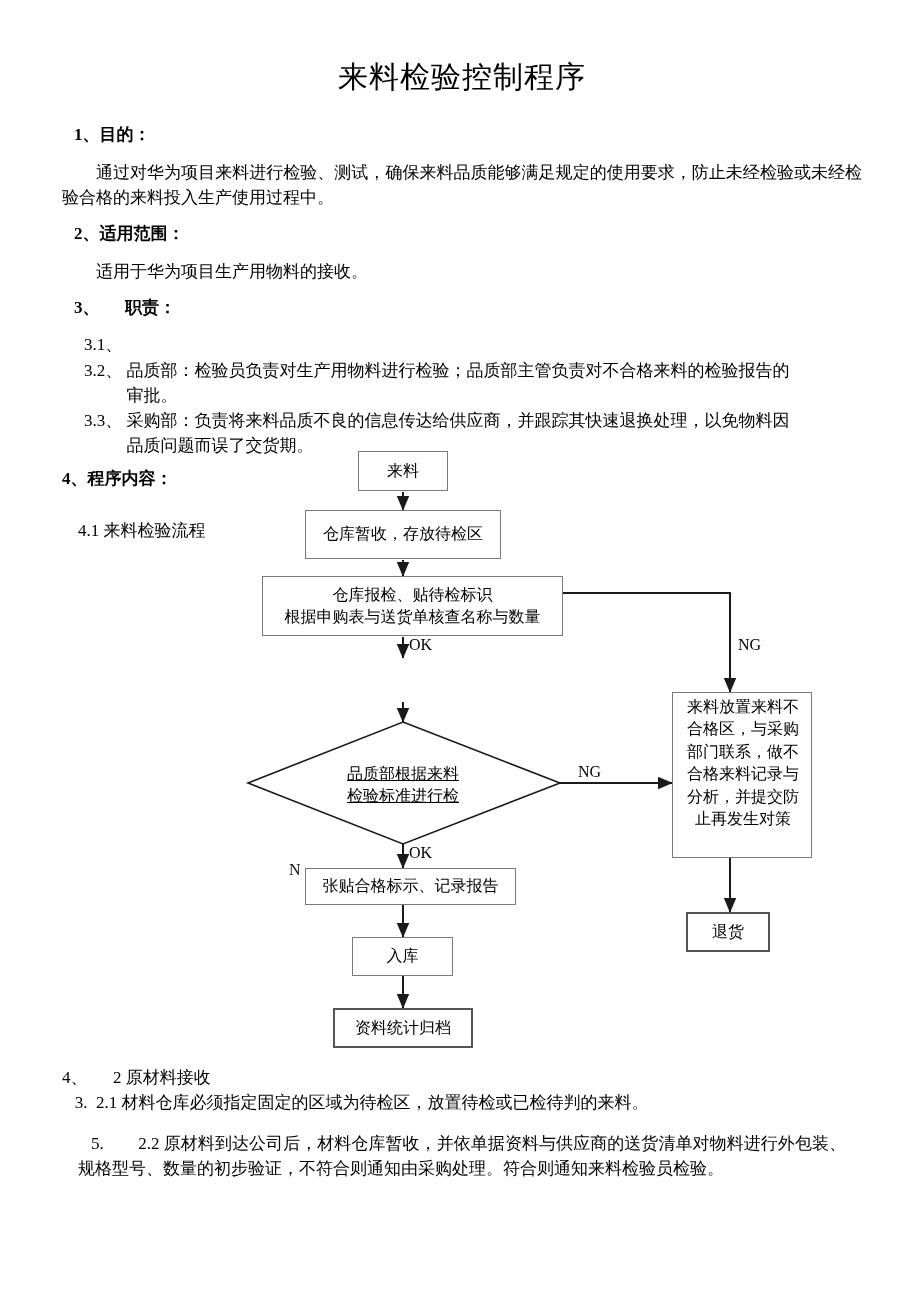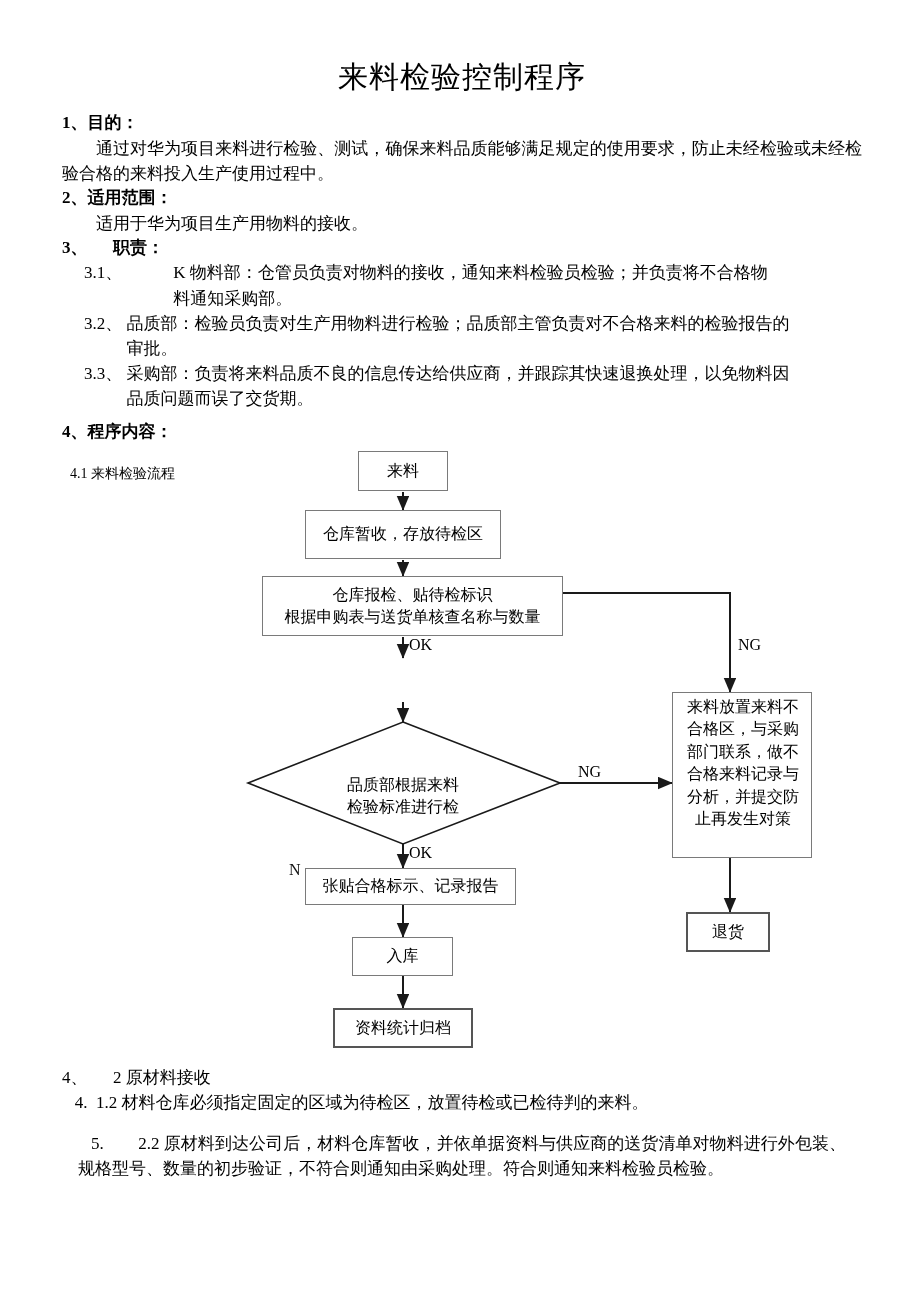--- a/index.html
+++ b/index.html
@@ -32,21 +32,21 @@
     letter-spacing: 1px;
     margin: 0;
     padding-top: 60px;
     line-height: 1.1;
   }
 
   .sec-head {
     font-weight: bold;
     font-size: 17px;
     line-height: 1.45;
-    margin: 0;
+    margin: 12px;
     white-space: pre;
   }
   .para {
     font-size: 17px;
     line-height: 1.48;
     margin: 0;
     text-align: justify;
   }
   .indent2 { text-indent: 2em; }
 
@@ -69,22 +69,22 @@
   }
 
   .sec4-head {
     font-weight: bold;
     font-size: 17px;
     margin: 0;
     padding-top: 8px;
     line-height: 1.5;
   }
   .sec41 {
-    font-size: 14px;
-    margin: 8px;
+    font-size: 17px;
+    margin: 16px;
     padding-top: 10px;
     line-height: 1.5;
   }
 
   
   .flow {
     position: absolute;
     left: 0;
     top: 440px;
     width: 920px;
@@ -169,24 +169,20 @@
     <p class="sec-head">1、目的：</p>
     <p class="para indent2">通过对华为项目来料进行检验、测试，确保来料品质能够满足规定的使用要求，防止未经检验或未经检验合格的来料投入生产使用过程中。</p>
 
     <p class="sec-head">2、适用范围：</p>
     <p class="para indent2">适用于华为项目生产用物料的接收。</p>
 
     <p class="sec-head">3、      职责：</p>
 
     <div class="resp-row" style="padding-left:22px">
       <span class="resp-num">3.1、            </span>
-      <span class="resp-body">
-        <span>K 物料部：仓管员负责对物料的接收，通知来料检验员检验；并负责将不合格物</span>
-        <span class="cont">料通知采购部。</span>
-      </span>
     </div>
 
     <div class="resp-row" style="padding-left:22px">
       <span class="resp-num">3.2、 </span>
       <span class="resp-body">
         <span>品质部：检验员负责对生产用物料进行检验；品质部主管负责对不合格来料的检验报告的</span>
         <span class="cont">审批。</span>
       </span>
     </div>
 
@@ -241,21 +237,21 @@
     <div class="node" style="left:262px; top:136px; width:301px; height:60px; flex-direction:column;">
       <span>仓库报检、贴待检标识</span>
       <span>根据申购表与送货单核查名称与数量</span>
     </div>
 
     <div class="node" style="left:305px; top:70px; width:196px; height:49px;">
       <span>仓库暂收，存放待检区</span>
     </div>
 
 
-    <div class="diamond-label" style="left:313px; top:334px; width:180px;">
+    <div class="diamond-label" style="left:313px; top:323px; width:180px;text-decoration:underline;">
       <div>品质部根据来料</div>
       <div>检验标准进行检</div>
     </div>
 
     <div class="node" style="left:305px; top:428px; width:211px; height:37px;">
       <span>张贴合格标示、记录报告</span>
     </div>
 
     <div class="node" style="left:352px; top:497px; width:101px; height:39px;">
       <span>入库</span>
@@ -275,17 +271,17 @@
 
     <div class="edge-label" style="left:409px; top:196px;">OK</div>
     <div class="edge-label" style="left:409px; top:404px;">OK</div>
     <div class="edge-label" style="left:738px; top:196px;">NG</div>
     <div class="edge-label" style="left:578px; top:323px;">NG</div>
     <div class="stray" style="left:289px; top:421px;">N</div>
   </div>
 
   <div class="bottom">
     <p class="btm-line">4、      2 原材料接收</p>
-    <p class="btm-line">   4.  1.2 材料仓库必须指定固定的区域为待检区，放置待检或已检待判的来料。</p>
+    <p class="btm-line">   3.  2.1 材料仓库必须指定固定的区域为待检区，放置待检或已检待判的来料。</p>
     <p class="btm-para"><span class="nowrapnum">   5.        2.2 </span><span>原材料到达公司后，材料仓库暂收，并依单据资料与供应商的送货清单对物料进行外包装、规格型号、数量的初步验证，不符合则通知由采购处理。符合则通知来料检验员检验。</span></p>
   </div>
 
 </div>
 
 </body></html>

